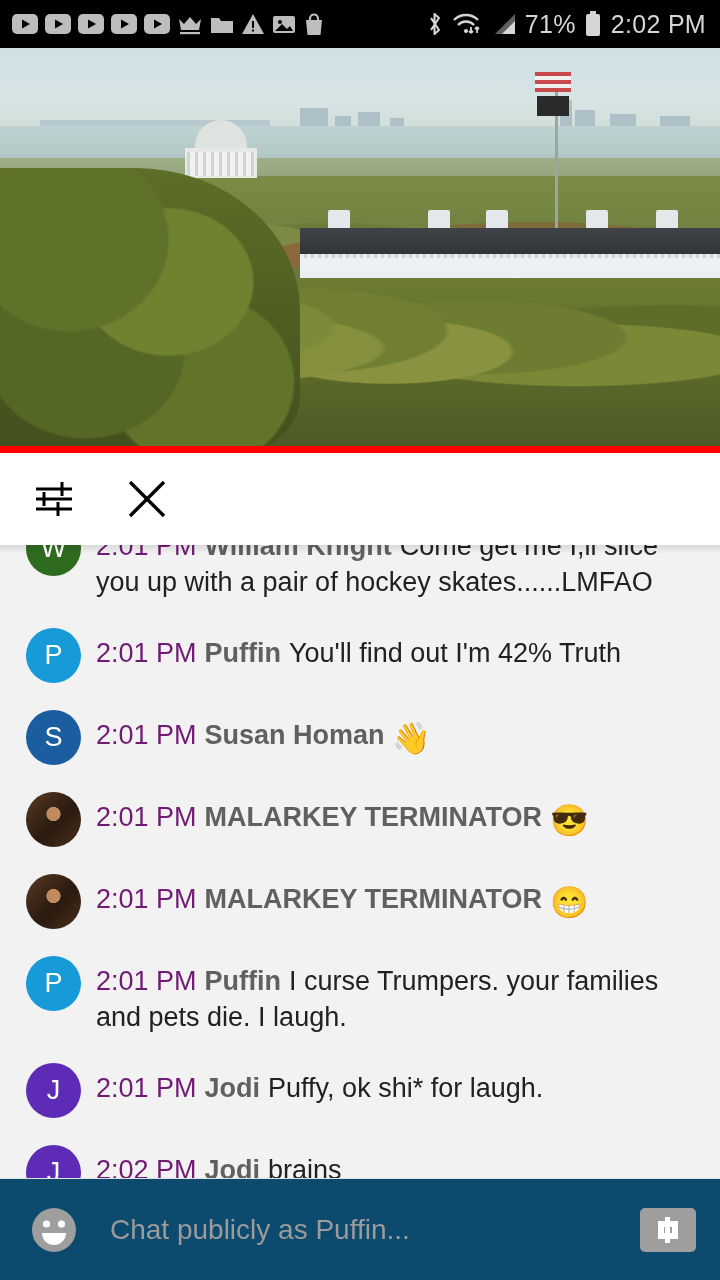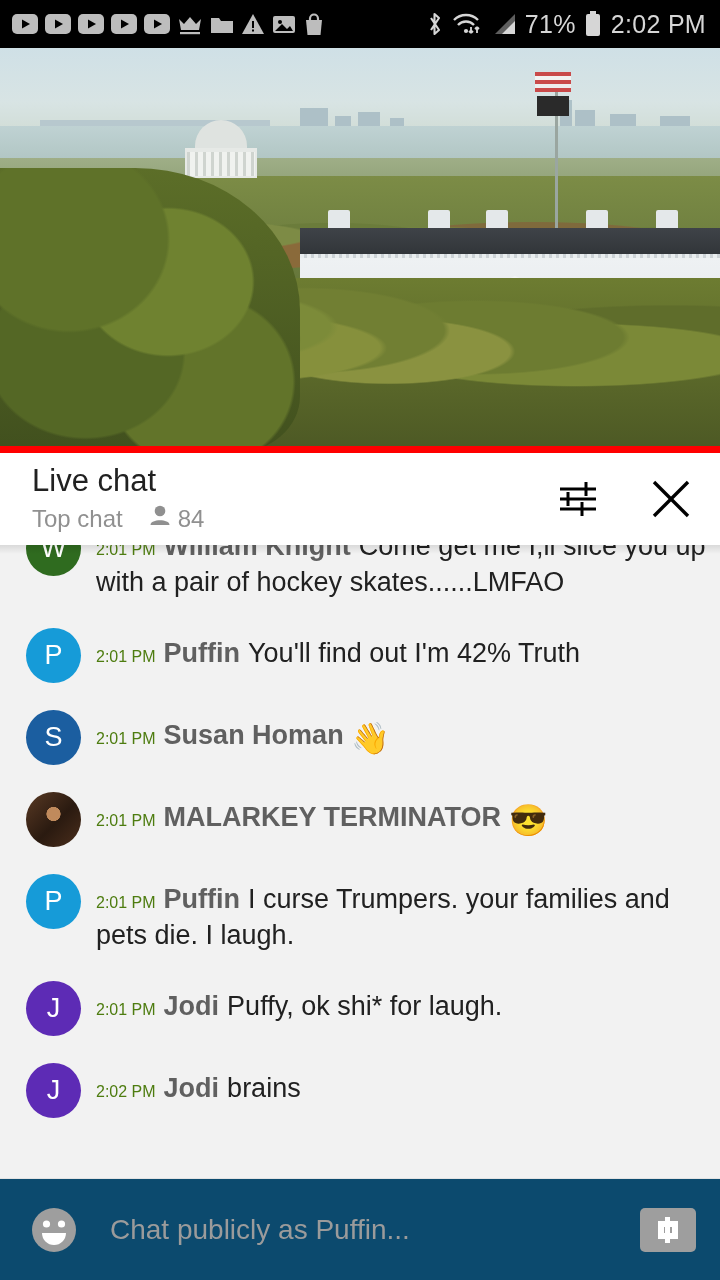--- a/index.html
+++ b/index.html
@@ -218,21 +218,21 @@
     background:
       radial-gradient(circle at 50% 40%, #c08a5c 0 16%, transparent 17%),
       linear-gradient(135deg, #5a3a24, #2a1a10 55%, #4b2e1c);
   }
   .msg-body {
     flex: 1;
     font-size: 27px; line-height: 1.33;
     color: #212121;
     padding-top: 10px;
   }
-  .ts { color: #4d7c0f; font-size: 16px; margin-right: 8px; margin-top: 48px; }
+  .ts { color: #701a75; font-size: 27px; margin-right: 8px; margin-top: 48px; }
   .author { color: #606060; font-weight: bold; margin-right: 8px; }
   .body-text { color: #212121; }
   .emoji { font-size: 31px; vertical-align: -5px; }
 
   
   .composer {
     width: 720px; height: 102px;
     background: #0c4a6e;
     display: flex; align-items: center;
     padding: 0 24px 0 28px;
@@ -393,35 +393,20 @@
     <div class="wh-pediment"></div>
     <div class="wh-portico"></div>
     <div class="wh-columns"></div>
   </div>
   <div class="fgtrees"></div>
   <div class="leftbigtree"></div>
   <div class="progress-bar"></div>
 </div>
 
 <div class="chat-header">
-  <div class="ch-left">
-    <div class="ch-title">Live chat</div>
-    <div class="ch-sub">
-      <span>Top chat</span>
-      <span class="ch-count">
-        <span>
-          <svg width="22" height="23" viewBox="0 0 22 23">
-              <circle cx="11" cy="7" r="5.3" fill="#909090"></circle>
-              <path d="M1.5 21 C1.5 14.8 20.5 14.8 20.5 21 Z" fill="#909090"></path>
-            </svg>
-        </span>
-        <span>84</span>
-      </span>
-    </div>
-  </div>
   <div class="ch-actions">
     <span class="hdr-btn">
       <svg width="44" height="40" viewBox="0 0 44 40">
         <line x1="4" y1="10" x2="40" y2="10" stroke="#000" stroke-width="3"></line>
         <line x1="4" y1="20" x2="40" y2="20" stroke="#000" stroke-width="3"></line>
         <line x1="4" y1="30" x2="40" y2="30" stroke="#000" stroke-width="3"></line>
         <line x1="30" y1="3" x2="30" y2="17" stroke="#000" stroke-width="3"></line>
         <line x1="12" y1="13" x2="12" y2="27" stroke="#000" stroke-width="3"></line>
         <line x1="26" y1="23" x2="26" y2="37" stroke="#000" stroke-width="3"></line>
       </svg>
@@ -446,20 +431,24 @@
         <div class="avatar" style="background: rgb(22, 155, 216);">P</div>
         <div class="msg-body"><span class="ts">2:01 PM</span><span class="author">Puffin</span><span class="body-text">You'll find out I'm 42% Truth</span></div>
       </div>
       <div class="msg">
         <div class="avatar" style="background: rgb(27, 94, 160);">S</div>
         <div class="msg-body"><span class="ts">2:01 PM</span><span class="author">Susan Homan</span><span class="body-text emoji">👋</span></div>
       </div>
       <div class="msg">
         <div class="avatar photo"></div>
         <div class="msg-body"><span class="ts">2:01 PM</span><span class="author">MALARKEY TERMINATOR</span><span class="body-text emoji">😎</span></div>
+      </div>
+      <div class="msg">
+        <div class="avatar photo"></div>
+        <div class="msg-body"><span class="ts">2:01 PM</span><span class="author">MALARKEY TERMINATOR</span><span class="body-text emoji">😁</span></div>
       </div>
       <div class="msg">
         <div class="avatar" style="background: rgb(22, 155, 216);">P</div>
         <div class="msg-body"><span class="ts">2:01 PM</span><span class="author">Puffin</span><span class="body-text">I curse Trumpers. your families and pets die. I laugh.</span></div>
       </div>
       <div class="msg">
         <div class="avatar" style="background: rgb(93, 43, 181);">J</div>
         <div class="msg-body"><span class="ts">2:01 PM</span><span class="author">Jodi</span><span class="body-text">Puffy, ok shi* for laugh.</span></div>
       </div>
       <div class="msg">

